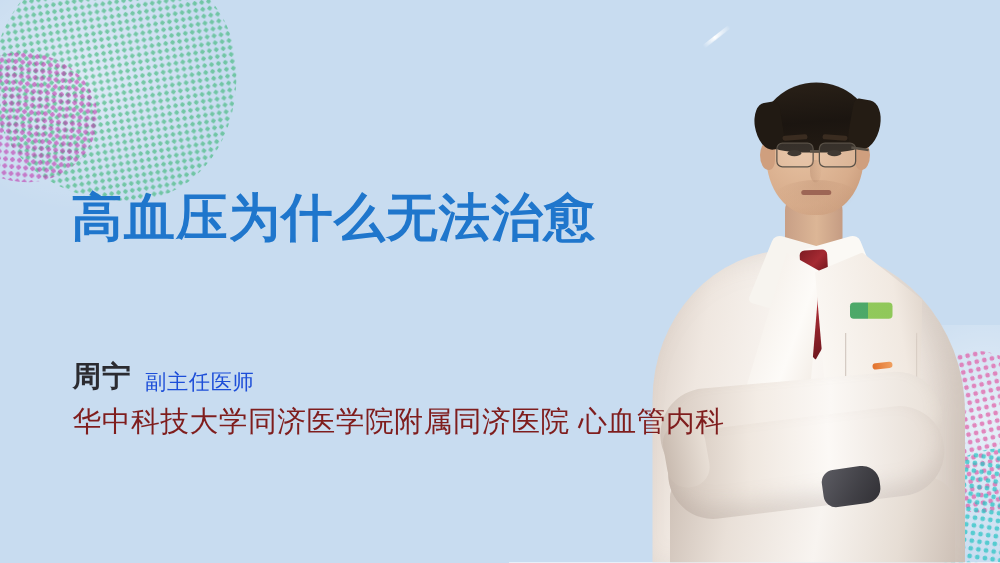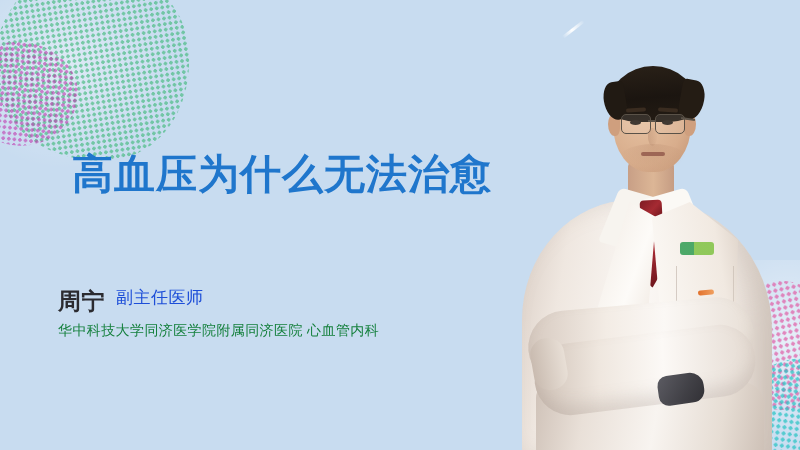--- a/index.html
+++ b/index.html
@@ -124,49 +124,48 @@
   #title {
     position: absolute;
     left: 57px;
     top: 152px;
     font-size: 41px;
     line-height: 44px;
     font-weight: bold;
     color: #1f76cc;
     letter-spacing: 1px;
     white-space: nowrap;
-    margin-left: 15px;
   }
   #credit {
     position: absolute;
     left: 58px;
     top: 286px;
     white-space: nowrap;
   }
   #credit-line1 {
     display: flex;
-    align-items: flex-start;
+    align-items: flex-end;
     gap: 11px;
     color: #2b2b30;
   }
   #doctor-name {
     font-size: 23px;
     font-weight: bold;
     letter-spacing: .5px;
   }
   #doctor-rank {
     font-size: 17px;
     font-weight: normal;
     color: #1d4ed8;
     letter-spacing: .5px;
   }
   #credit-line2 {
     margin-top: 5px;
-    font-size: 14px;
-    color: #15803d;
+    font-size: 23px;
+    color: #7f1d1d;
     letter-spacing: .4px;
   }
 
   
   #portrait {
     position: absolute;
     left: 500px;
     top: 52px;
     width: 300px;
     height: 398px;

